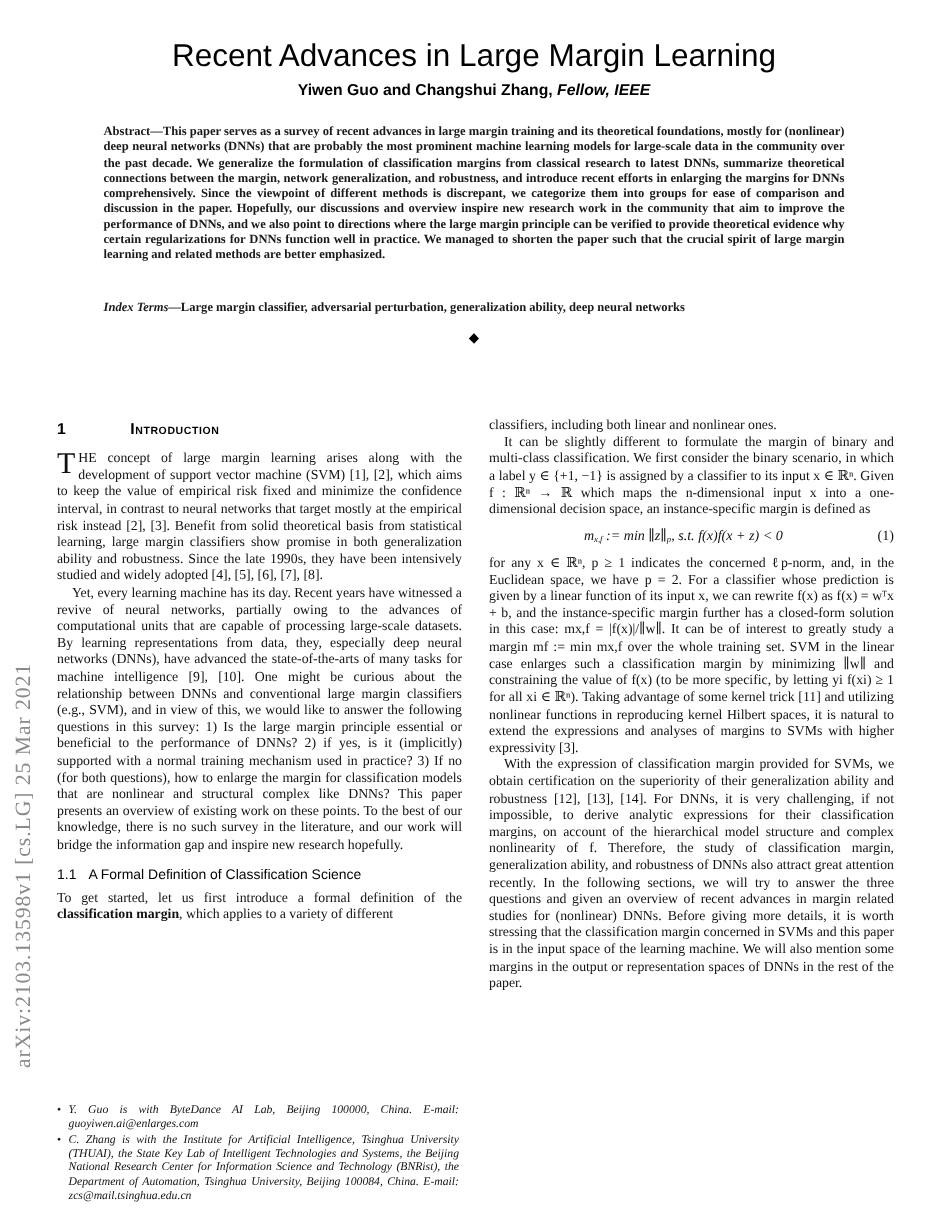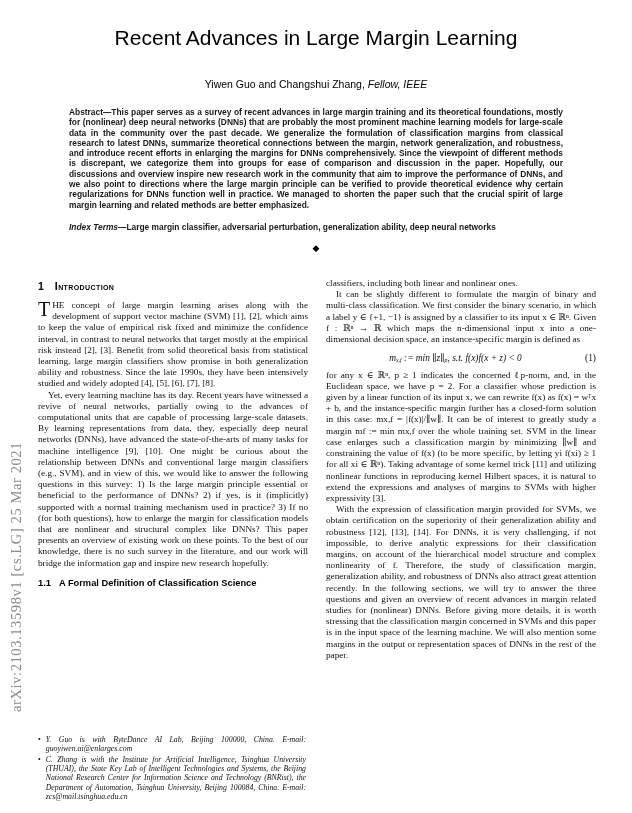--- a/index.html
+++ b/index.html
@@ -16,59 +16,59 @@
     transform:rotate(-90deg); transform-origin:0 0;
     font-family:"Liberation Serif","DejaVu Serif",serif;
     font-size:14.5px; letter-spacing:0.6px; color:#8a8a8a; white-space:nowrap;
   }
   .title {
     margin-top:26px; text-align:center;
     font-family:"Liberation Sans","DejaVu Sans",sans-serif;
     font-size:21px; font-weight:400; color:#000;
   }
   .authors {
-    margin-top:28px; text-align:center;
+    margin-top:4px; text-align:center;
     font-family:"Liberation Sans","DejaVu Sans",sans-serif;
-    font-size:10.5px; color:#000;
+    font-size:10.5px; color:#000;font-weight:bold;
   }
   .authors .fellow { font-style:italic; }
   .abstract {
     width:494px; margin:17px auto 0;
-    font-family:Liberation Sans, sans-serif;
+    font-family:Liberation Serif, serif;
     font-size:8.4px; line-height:10.3px; font-weight:bold;
     text-align:justify; color:#1a1a1a;
   }
   .abstract .ab-label { font-weight:bold; }
-  .index-terms { margin-top:12px; }
+  .index-terms { margin-top:24px; }
   .index-terms .ab-label { font-style:italic; }
   .separator {
     text-align:center; margin-top:11px; font-size:9px; color:#000;
     font-family:"DejaVu Sans",sans-serif;
   }
   .columns {
     position:absolute; left:38px; right:36px; top:278px; bottom:10px;
     display:flex; gap:18px;
   }
   .col { flex:1 1 0; position:relative; min-width:0; }
   .sec {
     font-family:"Liberation Sans","DejaVu Sans",sans-serif;
     font-size:10.5px; font-weight:bold; color:#000;
     display:flex; gap:11px; margin:2px 0 8px;
   }
-  .sec .sc { font-variant:small-caps; letter-spacing:0.4px; }
+  .sec .sc { font-variant:small-caps; letter-spacing:0.4px;margin-left:32px; }
   .col p {
     font-size:9.2px; line-height:11.2px; text-align:justify; color:#111;
   }
   .indent { text-indent:10px; }
   .dropcap {
     float:left; font-size:20px; line-height:19px; padding-right:2px;
   }
   .subsec {
     font-family:"Liberation Sans","DejaVu Sans",sans-serif;
-    font-size:9.3px; font-weight:bold; color:#000;
+    font-size:9.3px; font-weight:normal; color:#000;
     display:flex; gap:8px; margin:9px 0 5px;
   }
   .equation {
     display:flex; align-items:center; margin:7px 0 6px;
     font-size:9.4px; color:#111;
   }
   .eq-body { flex:1; text-align:center; font-style:italic; }
   .eq-num { font-style:normal; }
   .sub { font-size:0.62em; vertical-align:-0.25em; font-style:italic; }
   .footnotes {
@@ -110,20 +110,23 @@
           <span class="sc">Introduction</span>
       </h2>
       <p>
         <span class="dropcap">T</span><span>HE concept of large margin learning arises along with the development of support vector machine (SVM) [1], [2], which aims to keep the value of empirical risk fixed and minimize the confidence interval, in contrast to neural networks that target mostly at the empirical risk instead [2], [3]. Benefit from solid theoretical basis from statistical learning, large margin classifiers show promise in both generalization ability and robustness. Since the late 1990s, they have been intensively studied and widely adopted [4], [5], [6], [7], [8].</span>
       </p>
       <p class="indent">Yet, every learning machine has its day. Recent years have witnessed a revive of neural networks, partially owing to the advances of computational units that are capable of processing large-scale datasets. By learning representations from data, they, especially deep neural networks (DNNs), have advanced the state-of-the-arts of many tasks for machine intelligence [9], [10]. One might be curious about the relationship between DNNs and conventional large margin classifiers (e.g., SVM), and in view of this, we would like to answer the following questions in this survey: 1) Is the large margin principle essential or beneficial to the performance of DNNs? 2) if yes, is it (implicitly) supported with a normal training mechanism used in practice? 3) If no (for both questions), how to enlarge the margin for classification models that are nonlinear and structural complex like DNNs? This paper presents an overview of existing work on these points. To the best of our knowledge, there is no such survey in the literature, and our work will bridge the information gap and inspire new research hopefully.</p>
       <h3 class="subsec">
         <span>1.1</span>
           <span>A Formal Definition of Classification Science</span>
       </h3>
+      <p>
+        <span>To get started, let us first introduce a formal definition of the </span><b>classification margin</b><span>, which applies to a variety of different</span>
+      </p>
       <div class="footnotes">
         <div class="footnote">
           <span class="bullet">•</span>
             <span>Y. Guo is with ByteDance AI Lab, Beijing 100000, China. E-mail: guoyiwen.ai@enlarges.com</span>
         </div>
         <div class="footnote">
           <span class="bullet">•</span>
             <span>C. Zhang is with the Institute for Artificial Intelligence, Tsinghua University (THUAI), the State Key Lab of Intelligent Technologies and Systems, the Beijing National Research Center for Information Science and Technology (BNRist), the Department of Automation, Tsinghua University, Beijing 100084, China. E-mail: zcs@mail.tsinghua.edu.cn</span>
         </div>
       </div>

